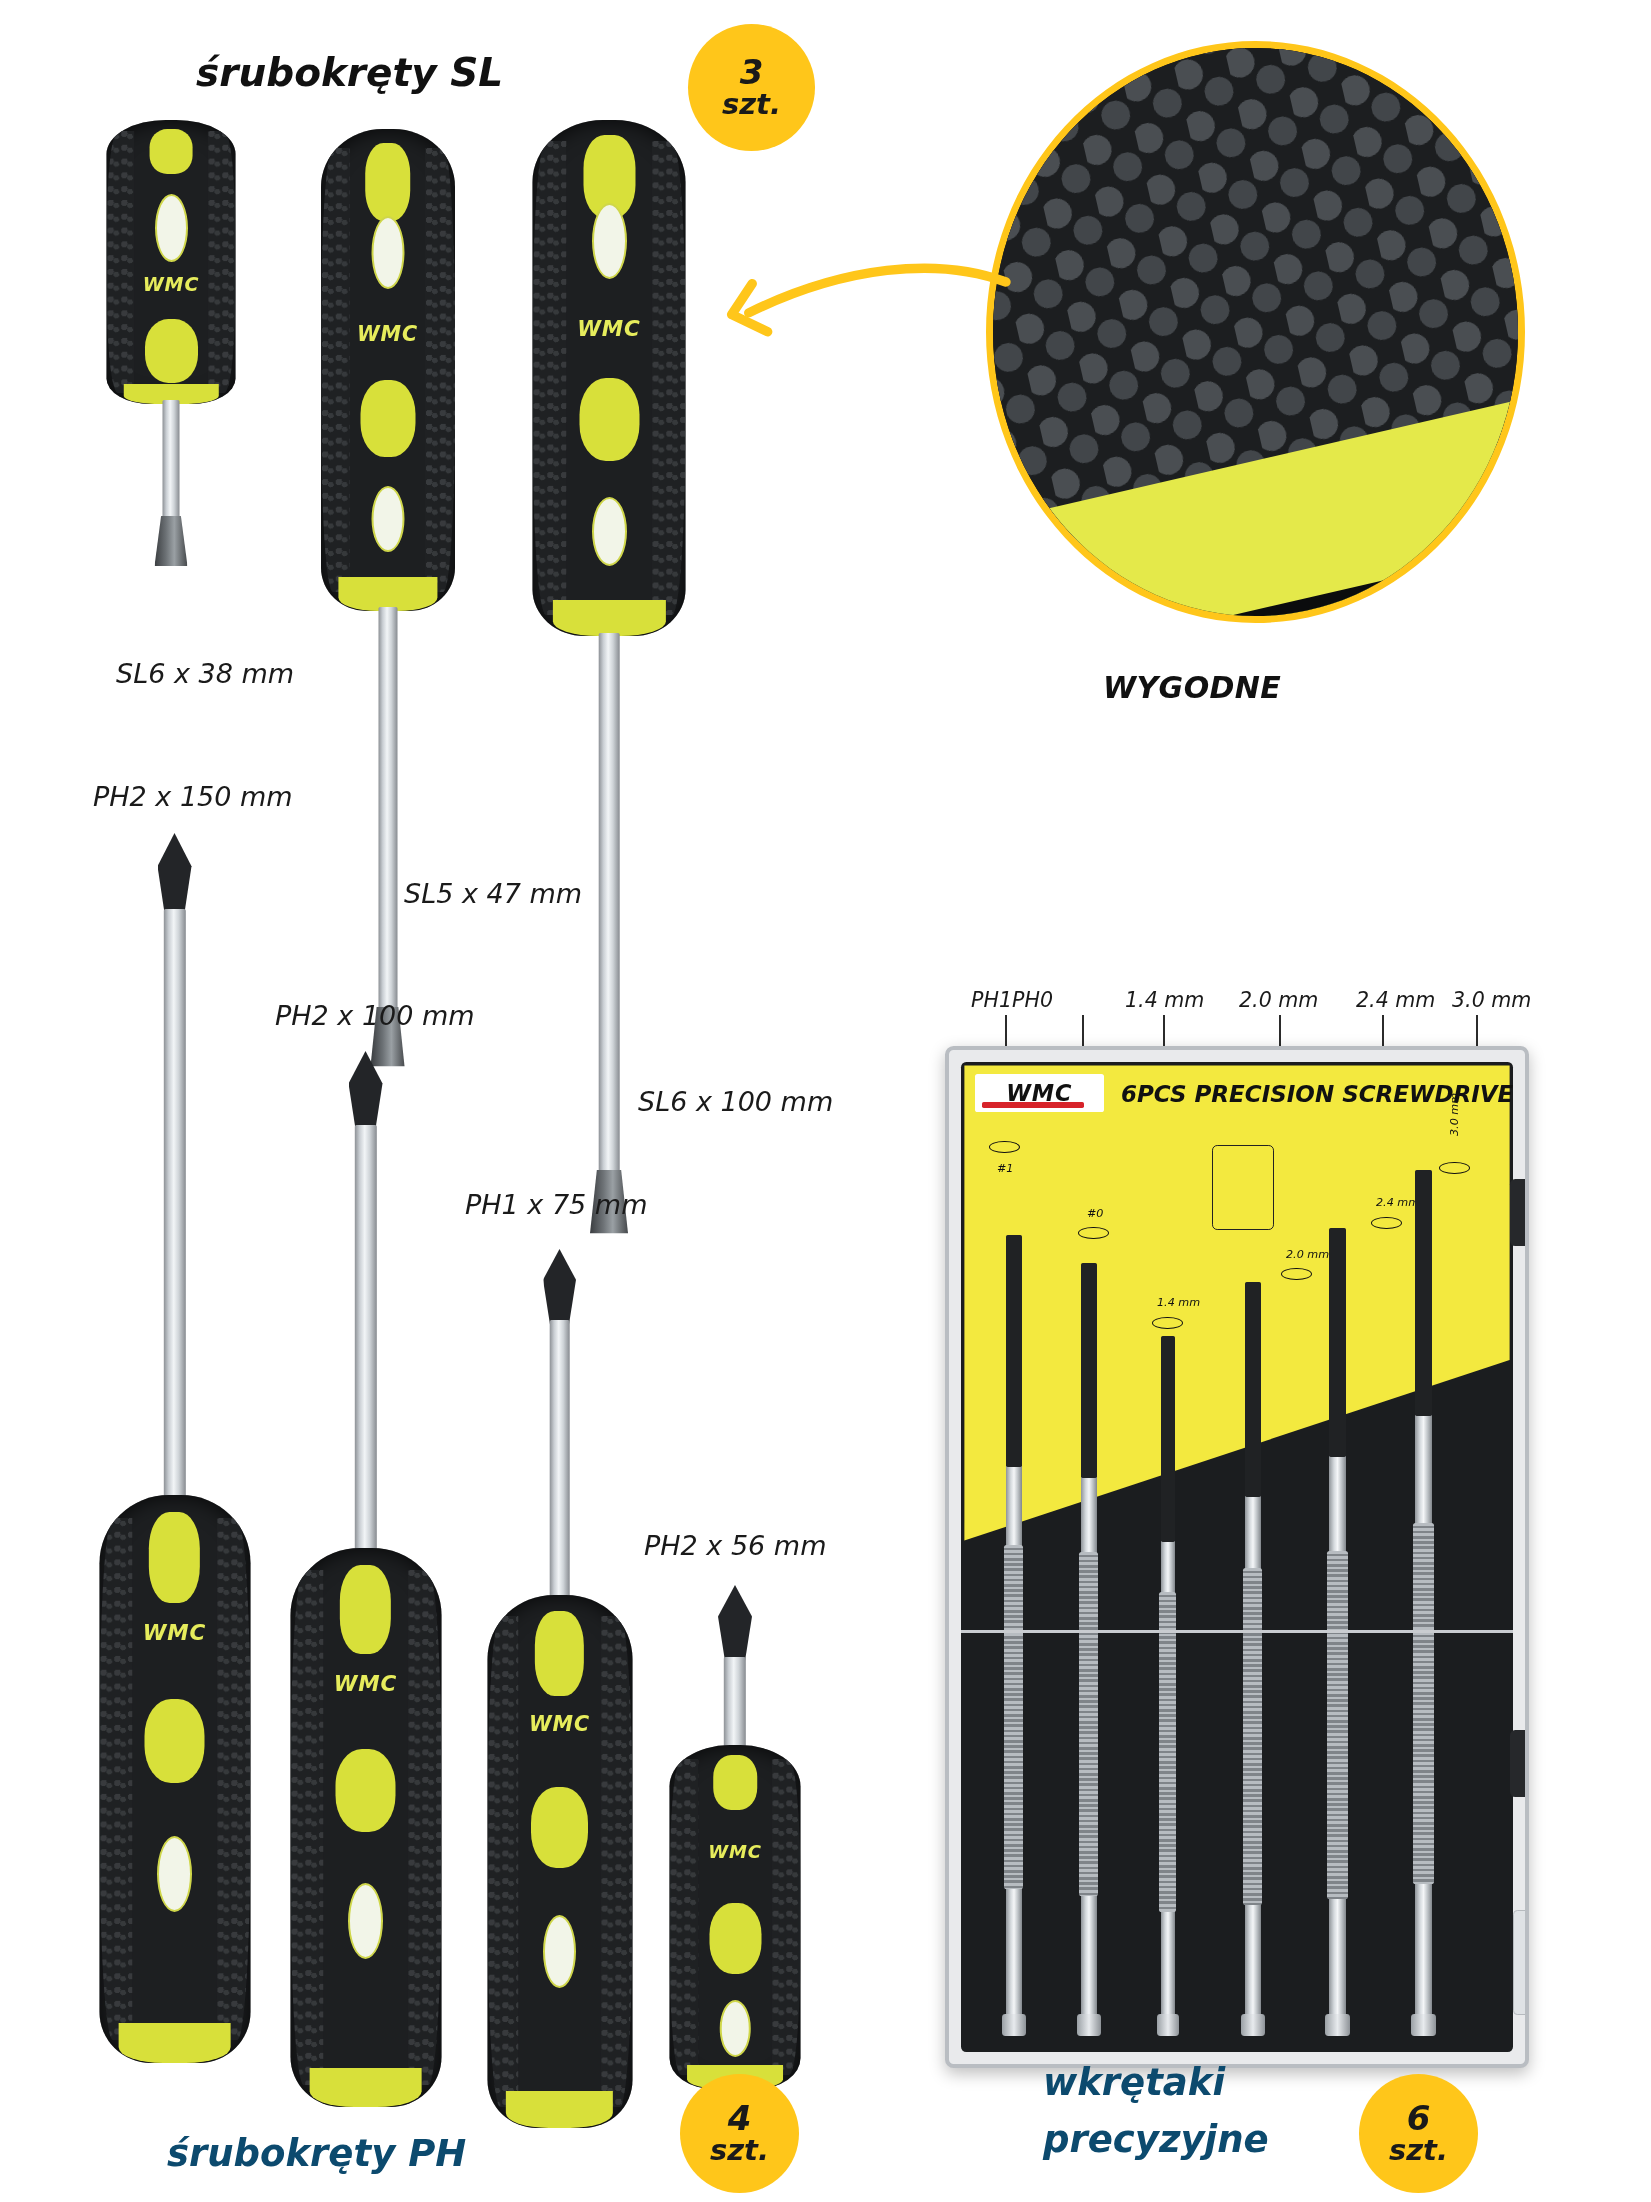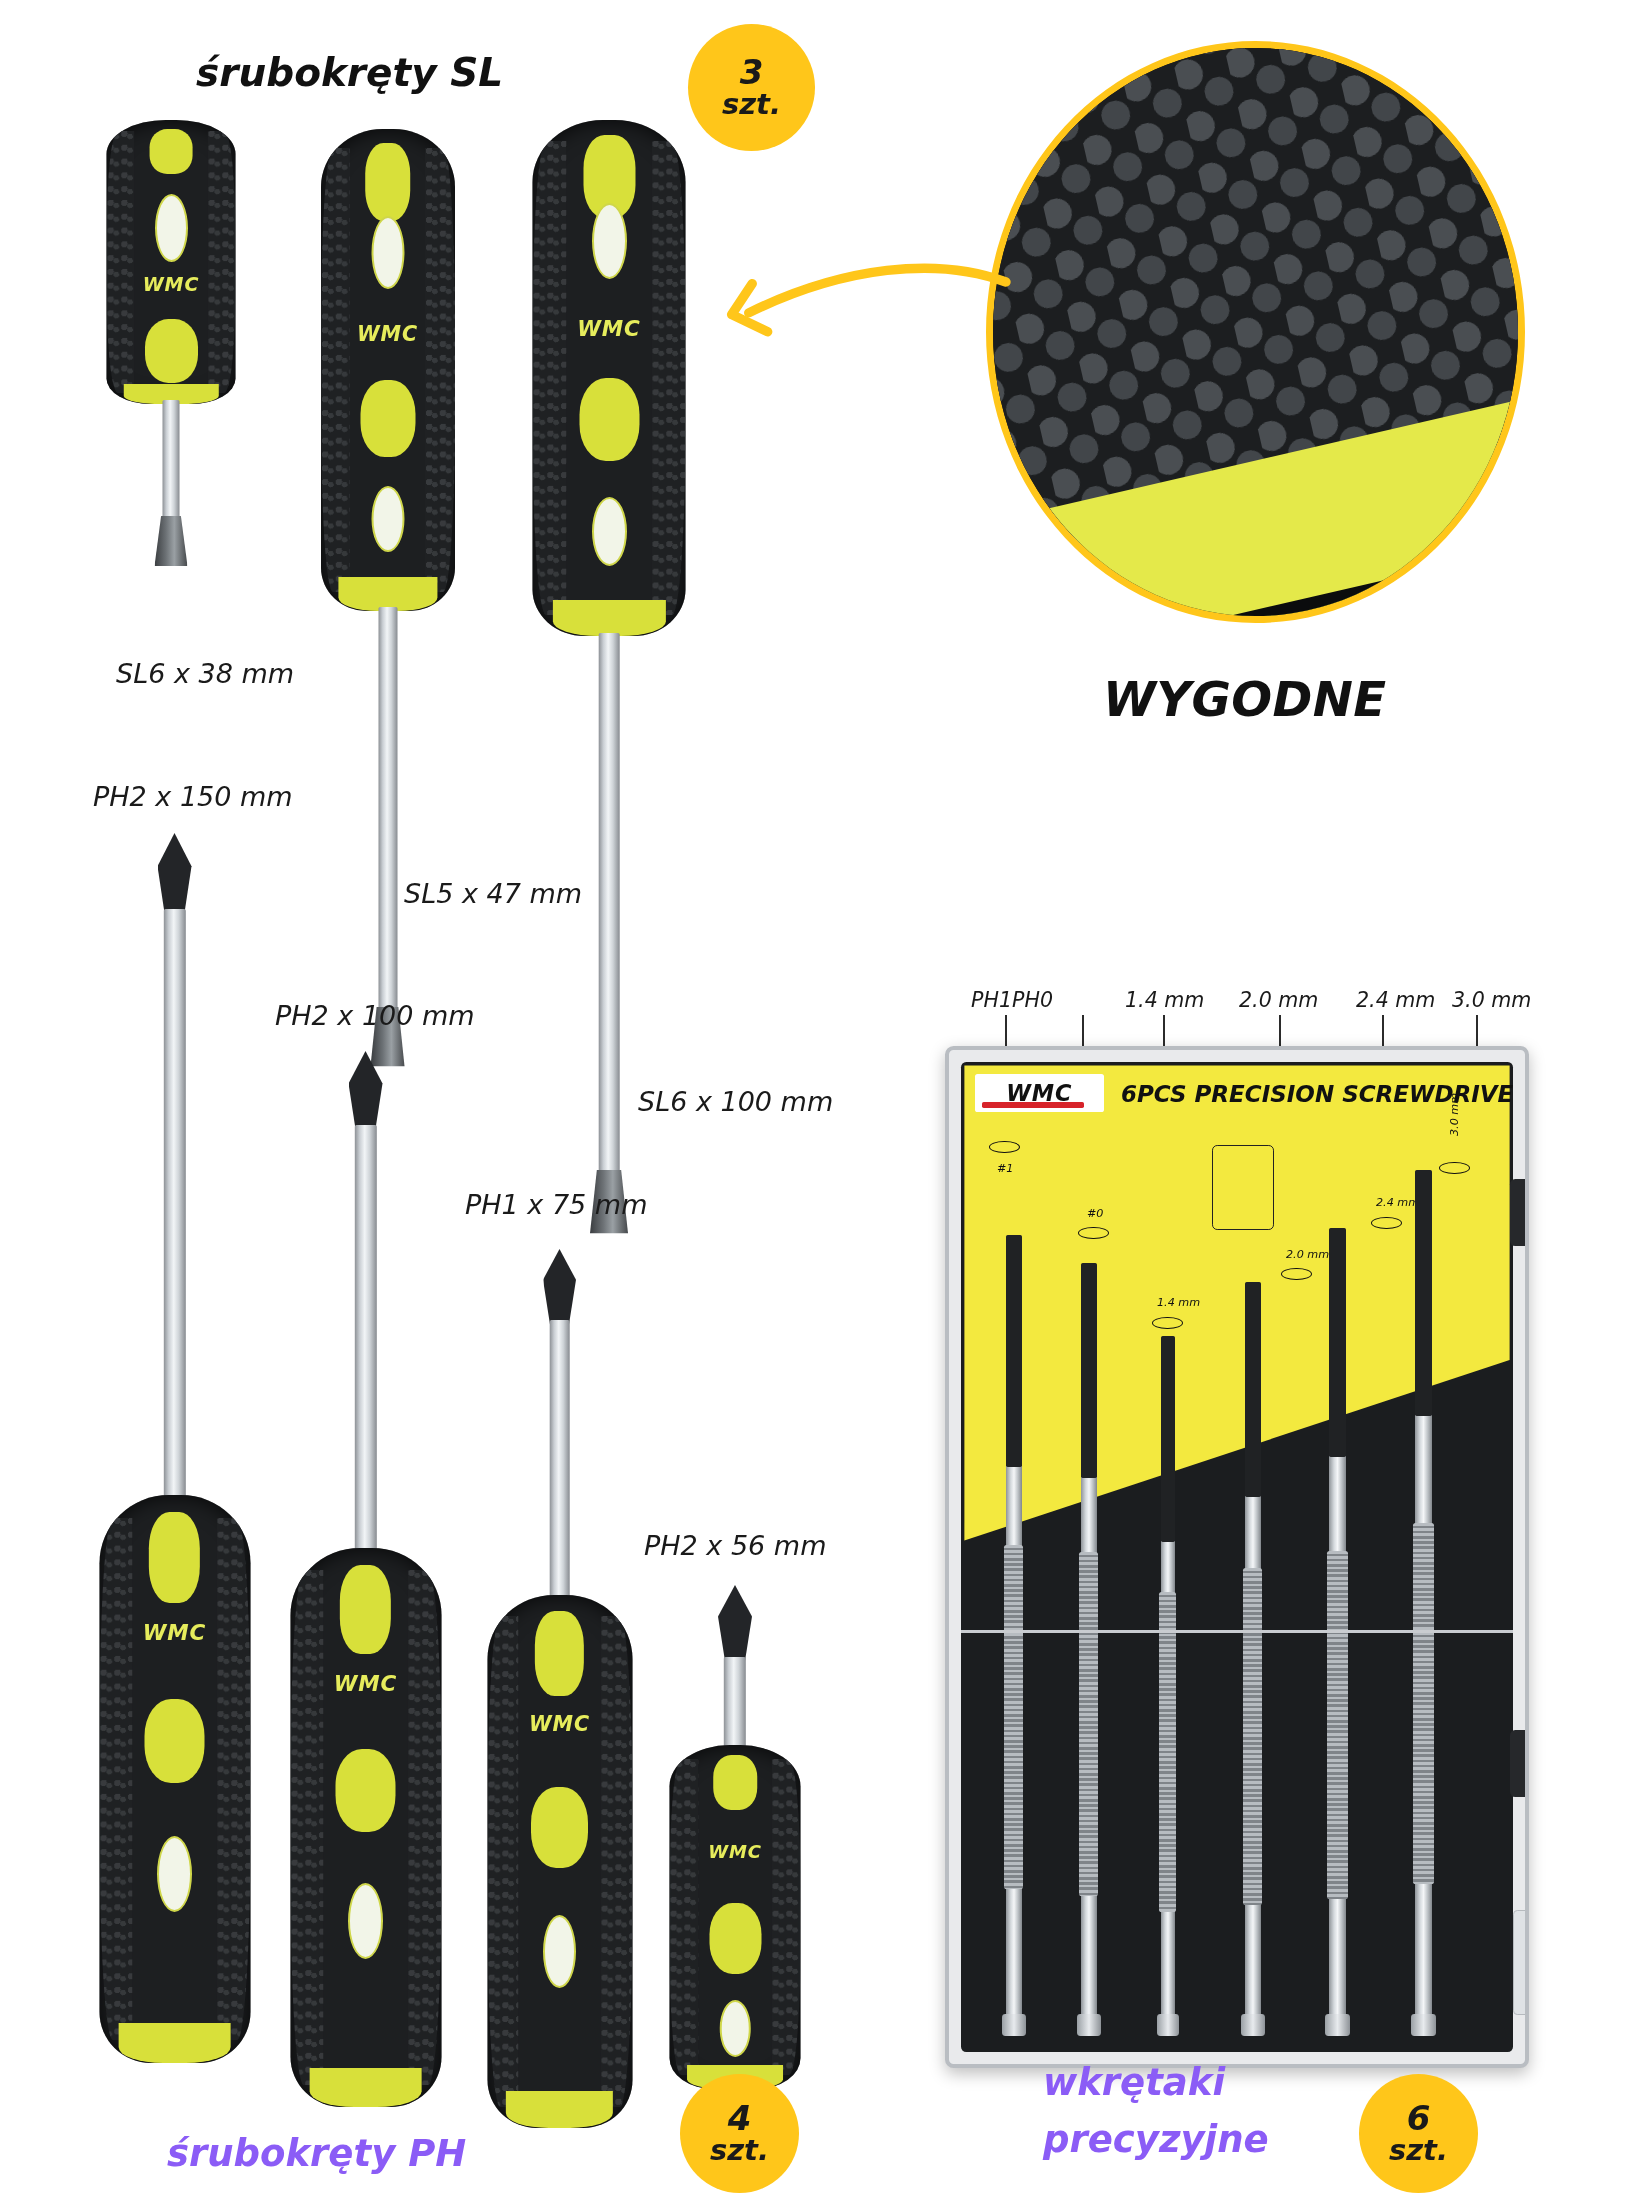--- a/index.html
+++ b/index.html
@@ -25,32 +25,32 @@
     font-style:italic;
     color:#111;
   }
   .size-label{
     font-size:27px;
     font-style:italic;
     color:#1a1a1a;
   }
   .headline{
     position:absolute;
-    font-size:48px;
+    font-size:30px;
     font-weight:bold;
     font-style:italic;
     line-height:1.25;
     color:#111;
     letter-spacing:0.4px;
   }
   .bottom-title{
     font-size:37px;
     font-weight:bold;
     font-style:italic;
-    color:#8b5cf6;
+    color:#0c4a6e;
     line-height:1.2;
   }
 
   
   .badge{
     position:absolute;
     border-radius:50%;
     background:#ffc61a;
     color:#1a1a1a;
     font-weight:bold;

